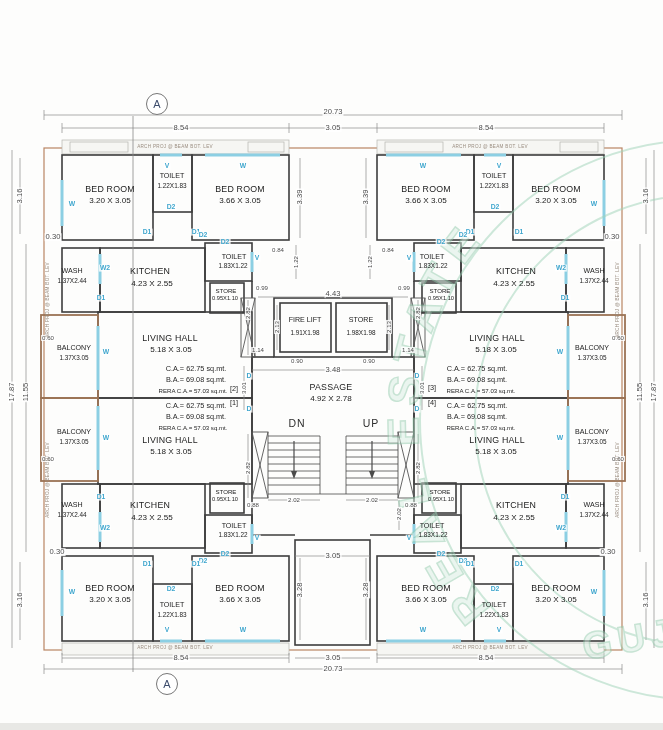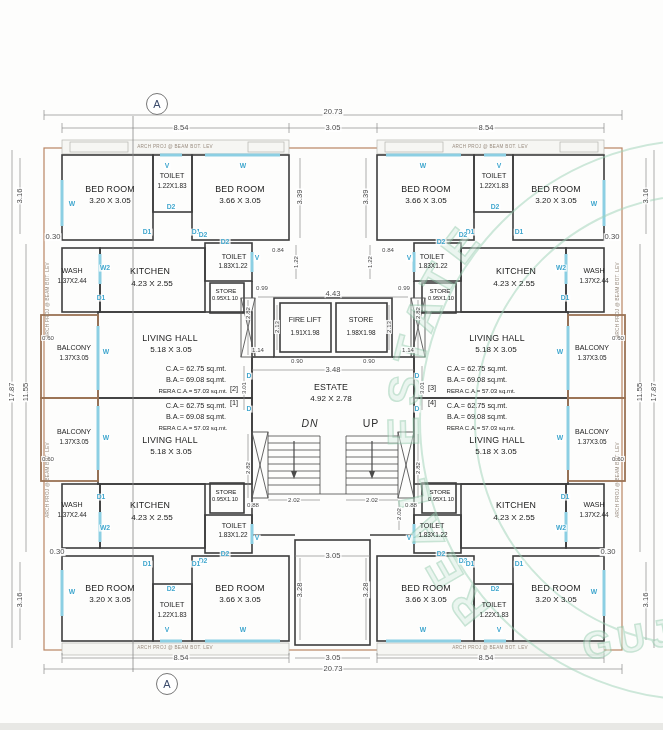--- a/index.html
+++ b/index.html
@@ -442,23 +442,23 @@
       <div class="lbl blue" style="left: 499px; top: 630px;">V</div>
       <div class="lbl blue" style="left: 423px; top: 630px;">W</div>
       <div class="lbl blue" style="left: 495px; top: 589px;">D2</div>
       <div class="lbl blue" style="left: 441px; top: 554px;">D2</div>
       <div class="lbl blue" style="left: 519px; top: 564px;">D1</div>
       <div class="lbl blue" style="left: 470px; top: 564px;">D1</div>
       <div class="lbl rn-s" style="left: 305px; top: 321px;">FIRE LIFT</div>
       <div class="lbl rs-s" style="left: 305px; top: 333px;">1.91X1.98</div>
       <div class="lbl rn-s" style="left: 361px; top: 321px;">STORE</div>
       <div class="lbl rs-s" style="left: 361px; top: 333px;">1.98X1.98</div>
-      <div class="lbl rn" style="left: 331px; top: 387px;">ESTATE</div>
+      <div class="lbl rn" style="left: 331px; top: 387px;">PASSAGE</div>
       <div class="lbl rs" style="left: 331px; top: 399px;">4.92 X 2.78</div>
-      <div class="lbl dn" style="left: 310px; top: 423px; font-style: italic;">DN</div>
+      <div class="lbl dn" style="left: 297px; top: 423px;">DN</div>
       <div class="lbl dn" style="left: 371px; top: 423px;">UP</div>
       <div class="lbl blue" style="left: 249px; top: 376px;">D</div>
       <div class="lbl blue" style="left: 249px; top: 409px;">D</div>
       <div class="lbl blue" style="left: 417px; top: 376px;">D</div>
       <div class="lbl blue" style="left: 417px; top: 409px;">D</div>
       <div class="lbl tiny" style="left: 175px; top: 147px;">ARCH PROJ @ BEAM BOT. LEV</div>
       <div class="lbl tiny" style="left: 490px; top: 147px;">ARCH PROJ @ BEAM BOT. LEV</div>
       <div class="lbl tiny" style="left: 175px; top: 648px;">ARCH PROJ @ BEAM BOT. LEV</div>
       <div class="lbl tiny" style="left: 490px; top: 648px;">ARCH PROJ @ BEAM BOT. LEV</div>
       <div class="lbl tiny rot" style="left: 48px; top: 300px;">ARCH PROJ @ BEAM BOT. LEV</div>

